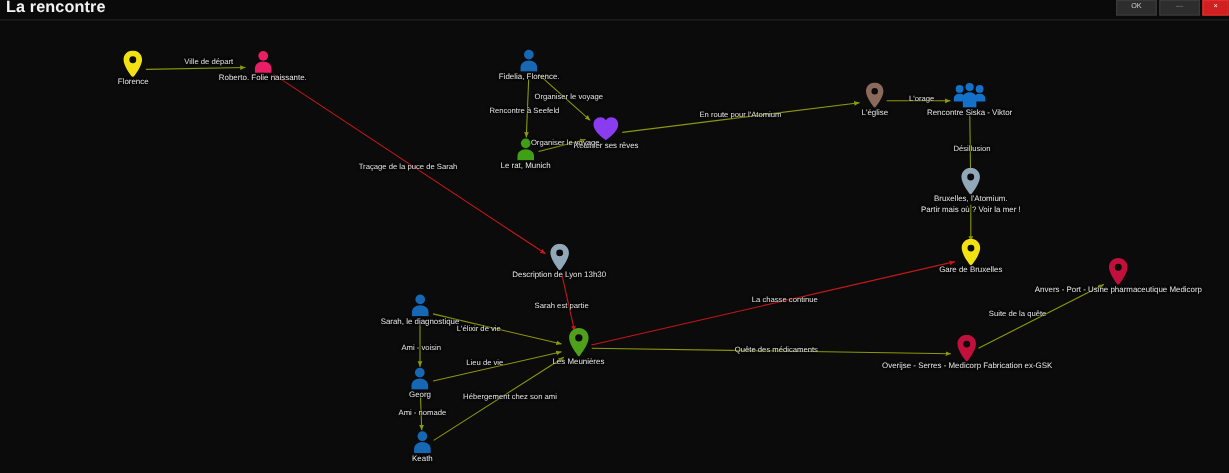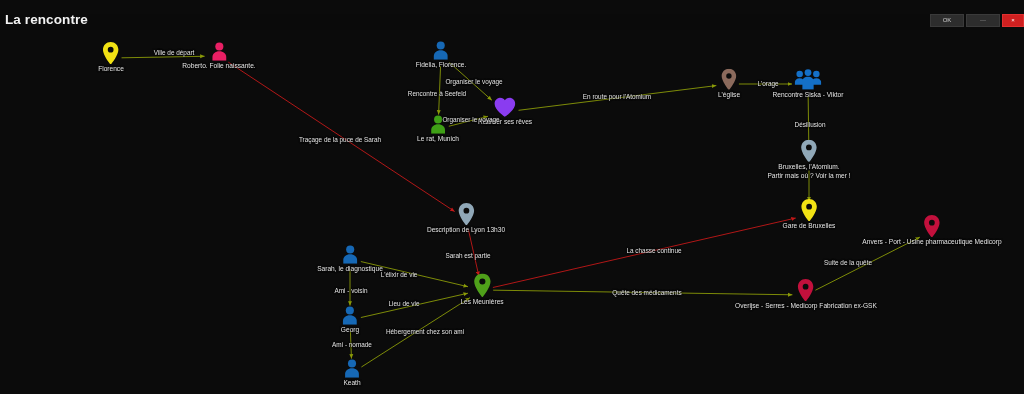--- a/index.html
+++ b/index.html
@@ -10,21 +10,21 @@
     overflow: hidden;
     font-family: "Liberation Sans", sans-serif;
   }
   #app {
     position: relative;
     width: 1024px; height: 394px;
     background: #0b0b0b;
   }
   
   #titlebar {
-    position: absolute; left: 0; top: 14px;
+    position: absolute; left: 0; top: 0;
     width: 1024px; height: 16px;
     background: #0a0a0a;
     display: flex; align-items: center;
     z-index: 40;
   }
   #app-title {
     position: absolute; left: 5px; top: -2px;
     font-size: 13.5px; font-weight: bold;
     color: #f2f2f2;
     letter-spacing: 0.1px;

